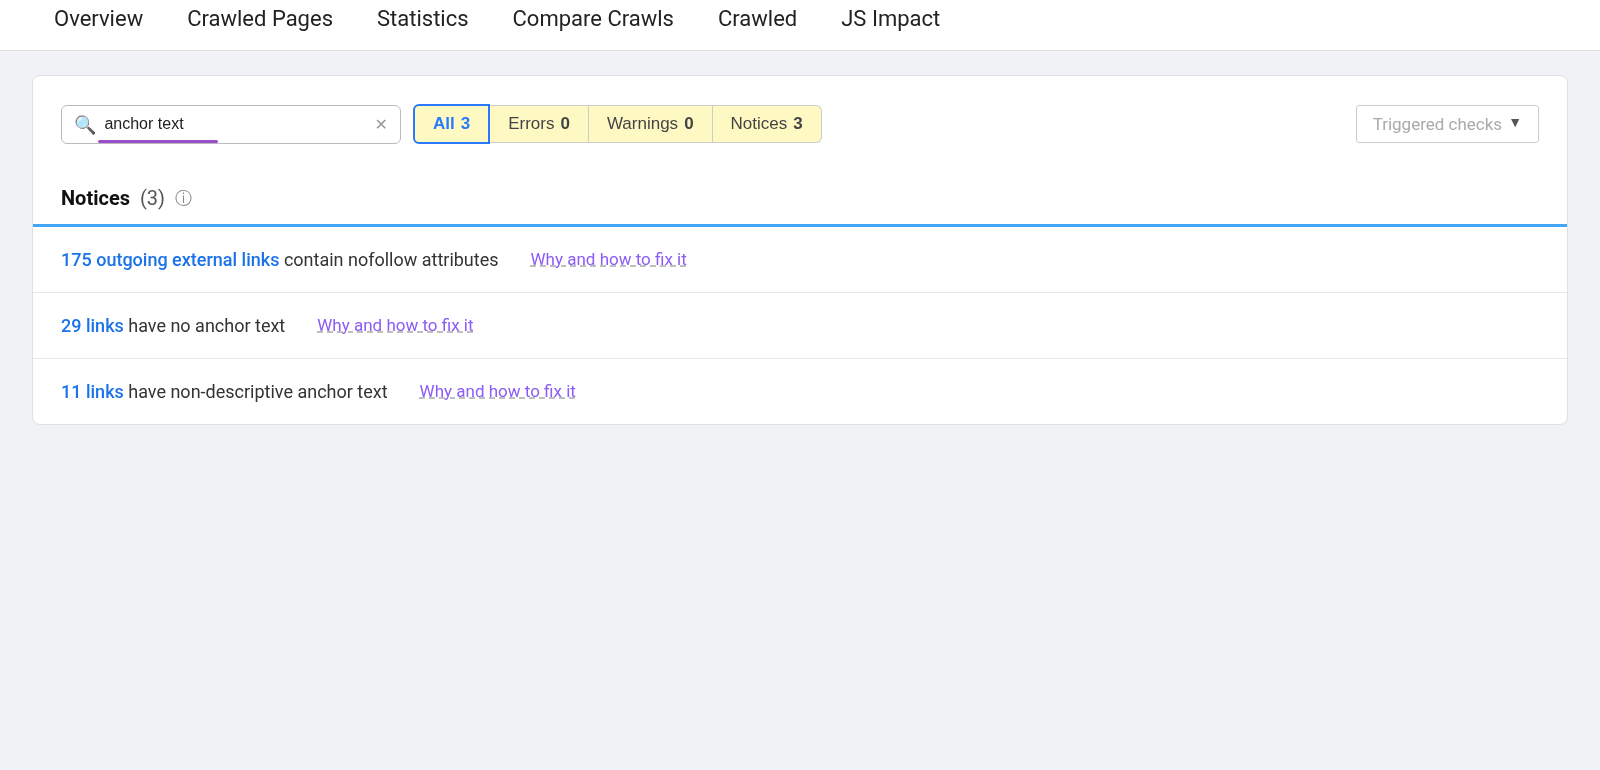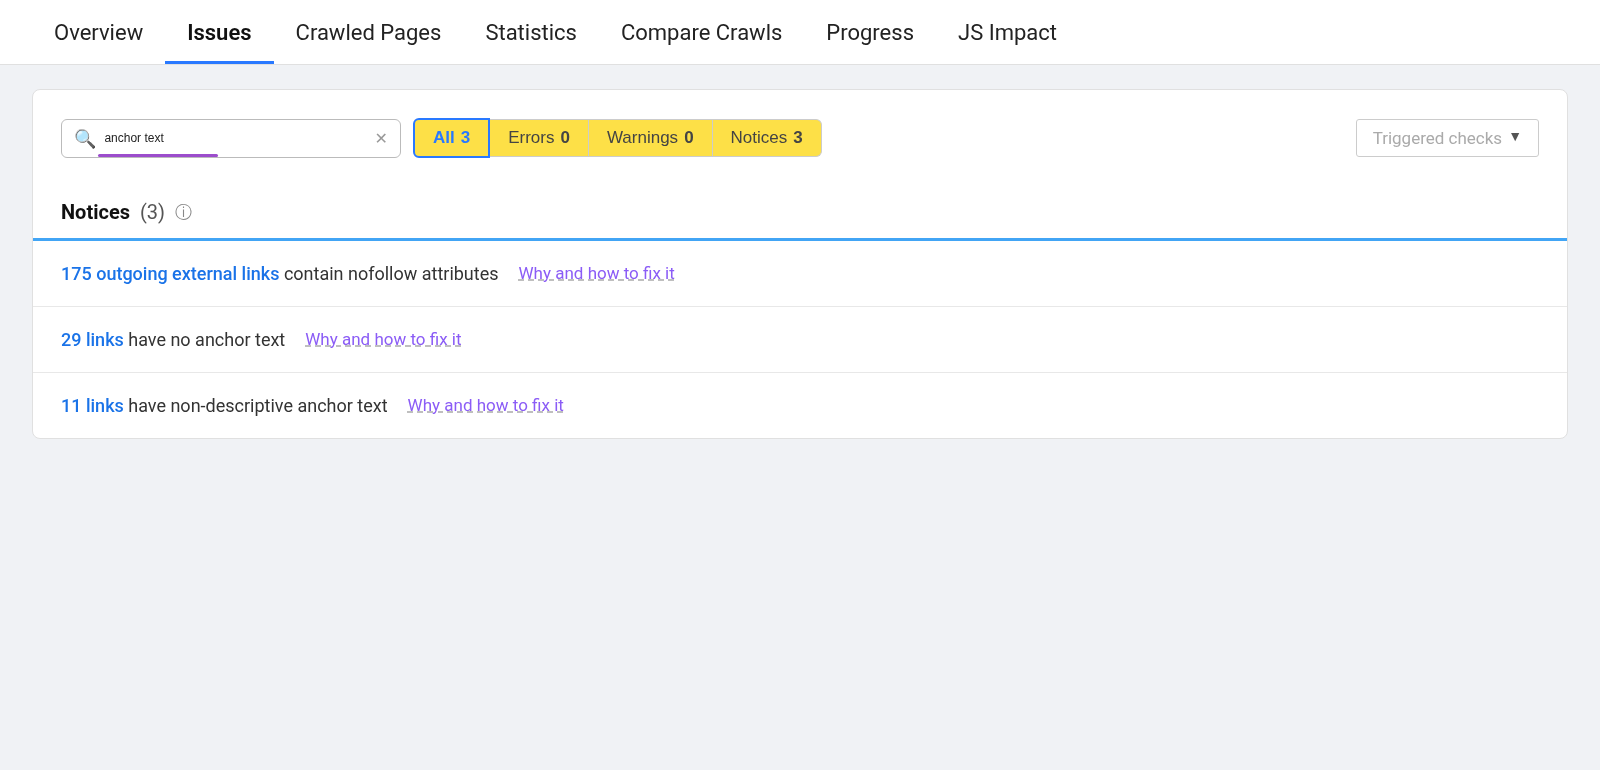--- a/index.html
+++ b/index.html
@@ -12,21 +12,21 @@
     .nav-bar {
       background: #fff;
       border-bottom: 1px solid #e0e0e0;
       padding: 0 32px;
       display: flex;
       align-items: flex-end;
       gap: 0;
     }
 
     .nav-tab {
-      padding: 20px 22px 16px;
+      padding: 6px 22px 16px;
       font-size: 22px;
       color: #222;
       cursor: pointer;
       border-bottom: 3px solid transparent;
       white-space: nowrap;
       font-weight: 400;
     }
 
     .nav-tab.active {
       font-weight: 600;
@@ -65,21 +65,21 @@
     }
 
     .search-icon {
       color: #888;
       font-size: 18px;
     }
 
     .search-input {
       border: none;
       outline: none;
-      font-size: 12px;
+      font-size: 16px;
       flex: 1;
       color: #222;
       background: transparent;
     }
 
     .search-underline {
       position: absolute;
       bottom: 0;
       left: 36px;
       width: 120px;
@@ -97,21 +97,21 @@
     .filter-buttons {
       display: flex;
       align-items: center;
       gap: 0;
     }
 
     .filter-btn {
       padding: 8px 18px;
       font-size: 17px;
       border: 1.5px solid #ccc;
-      background: #fde047;
+      background: #fef9c3;
       cursor: pointer;
       white-space: nowrap;
       color: #444;
       display: flex;
       align-items: center;
       gap: 6px;
     }
 
     .filter-btn:first-child {
       border-radius: 6px 0 0 6px;
@@ -184,21 +184,21 @@
       height: 2.5px;
       background: #42a5f5;
       margin: 0;
     }
 
     .issue-row {
       padding: 22px 28px;
       border-bottom: 1px solid #e8e8e8;
       display: flex;
       align-items: center;
-      gap: 12px;
+      gap: 24px;
       font-size: 18px;
     }
 
     .issue-row:last-child {
       border-bottom: none;
     }
 
     .issue-link {
       color: #1a73e8;
       cursor: pointer;
@@ -218,25 +218,24 @@
       text-decoration-color: #aaa;
       font-size: 17px;
       margin-left: 8px;
     }
   </style>
 </head>
 <body>
 
 <nav class="nav-bar">
   <div class="nav-tab">Overview</div>
-  <div class="nav-tab active">Issues</div>
   <div class="nav-tab">Crawled Pages</div>
   <div class="nav-tab">Statistics</div>
   <div class="nav-tab">Compare Crawls</div>
-  <div class="nav-tab">Progress</div>
+  <div class="nav-tab">Crawled</div>
   <div class="nav-tab">JS Impact</div>
 </nav>
 
 <div class="main-content">
   <div class="card">
 
     <div class="filter-bar">
 
       <div class="search-box">
         <span class="search-icon">🔍</span>

